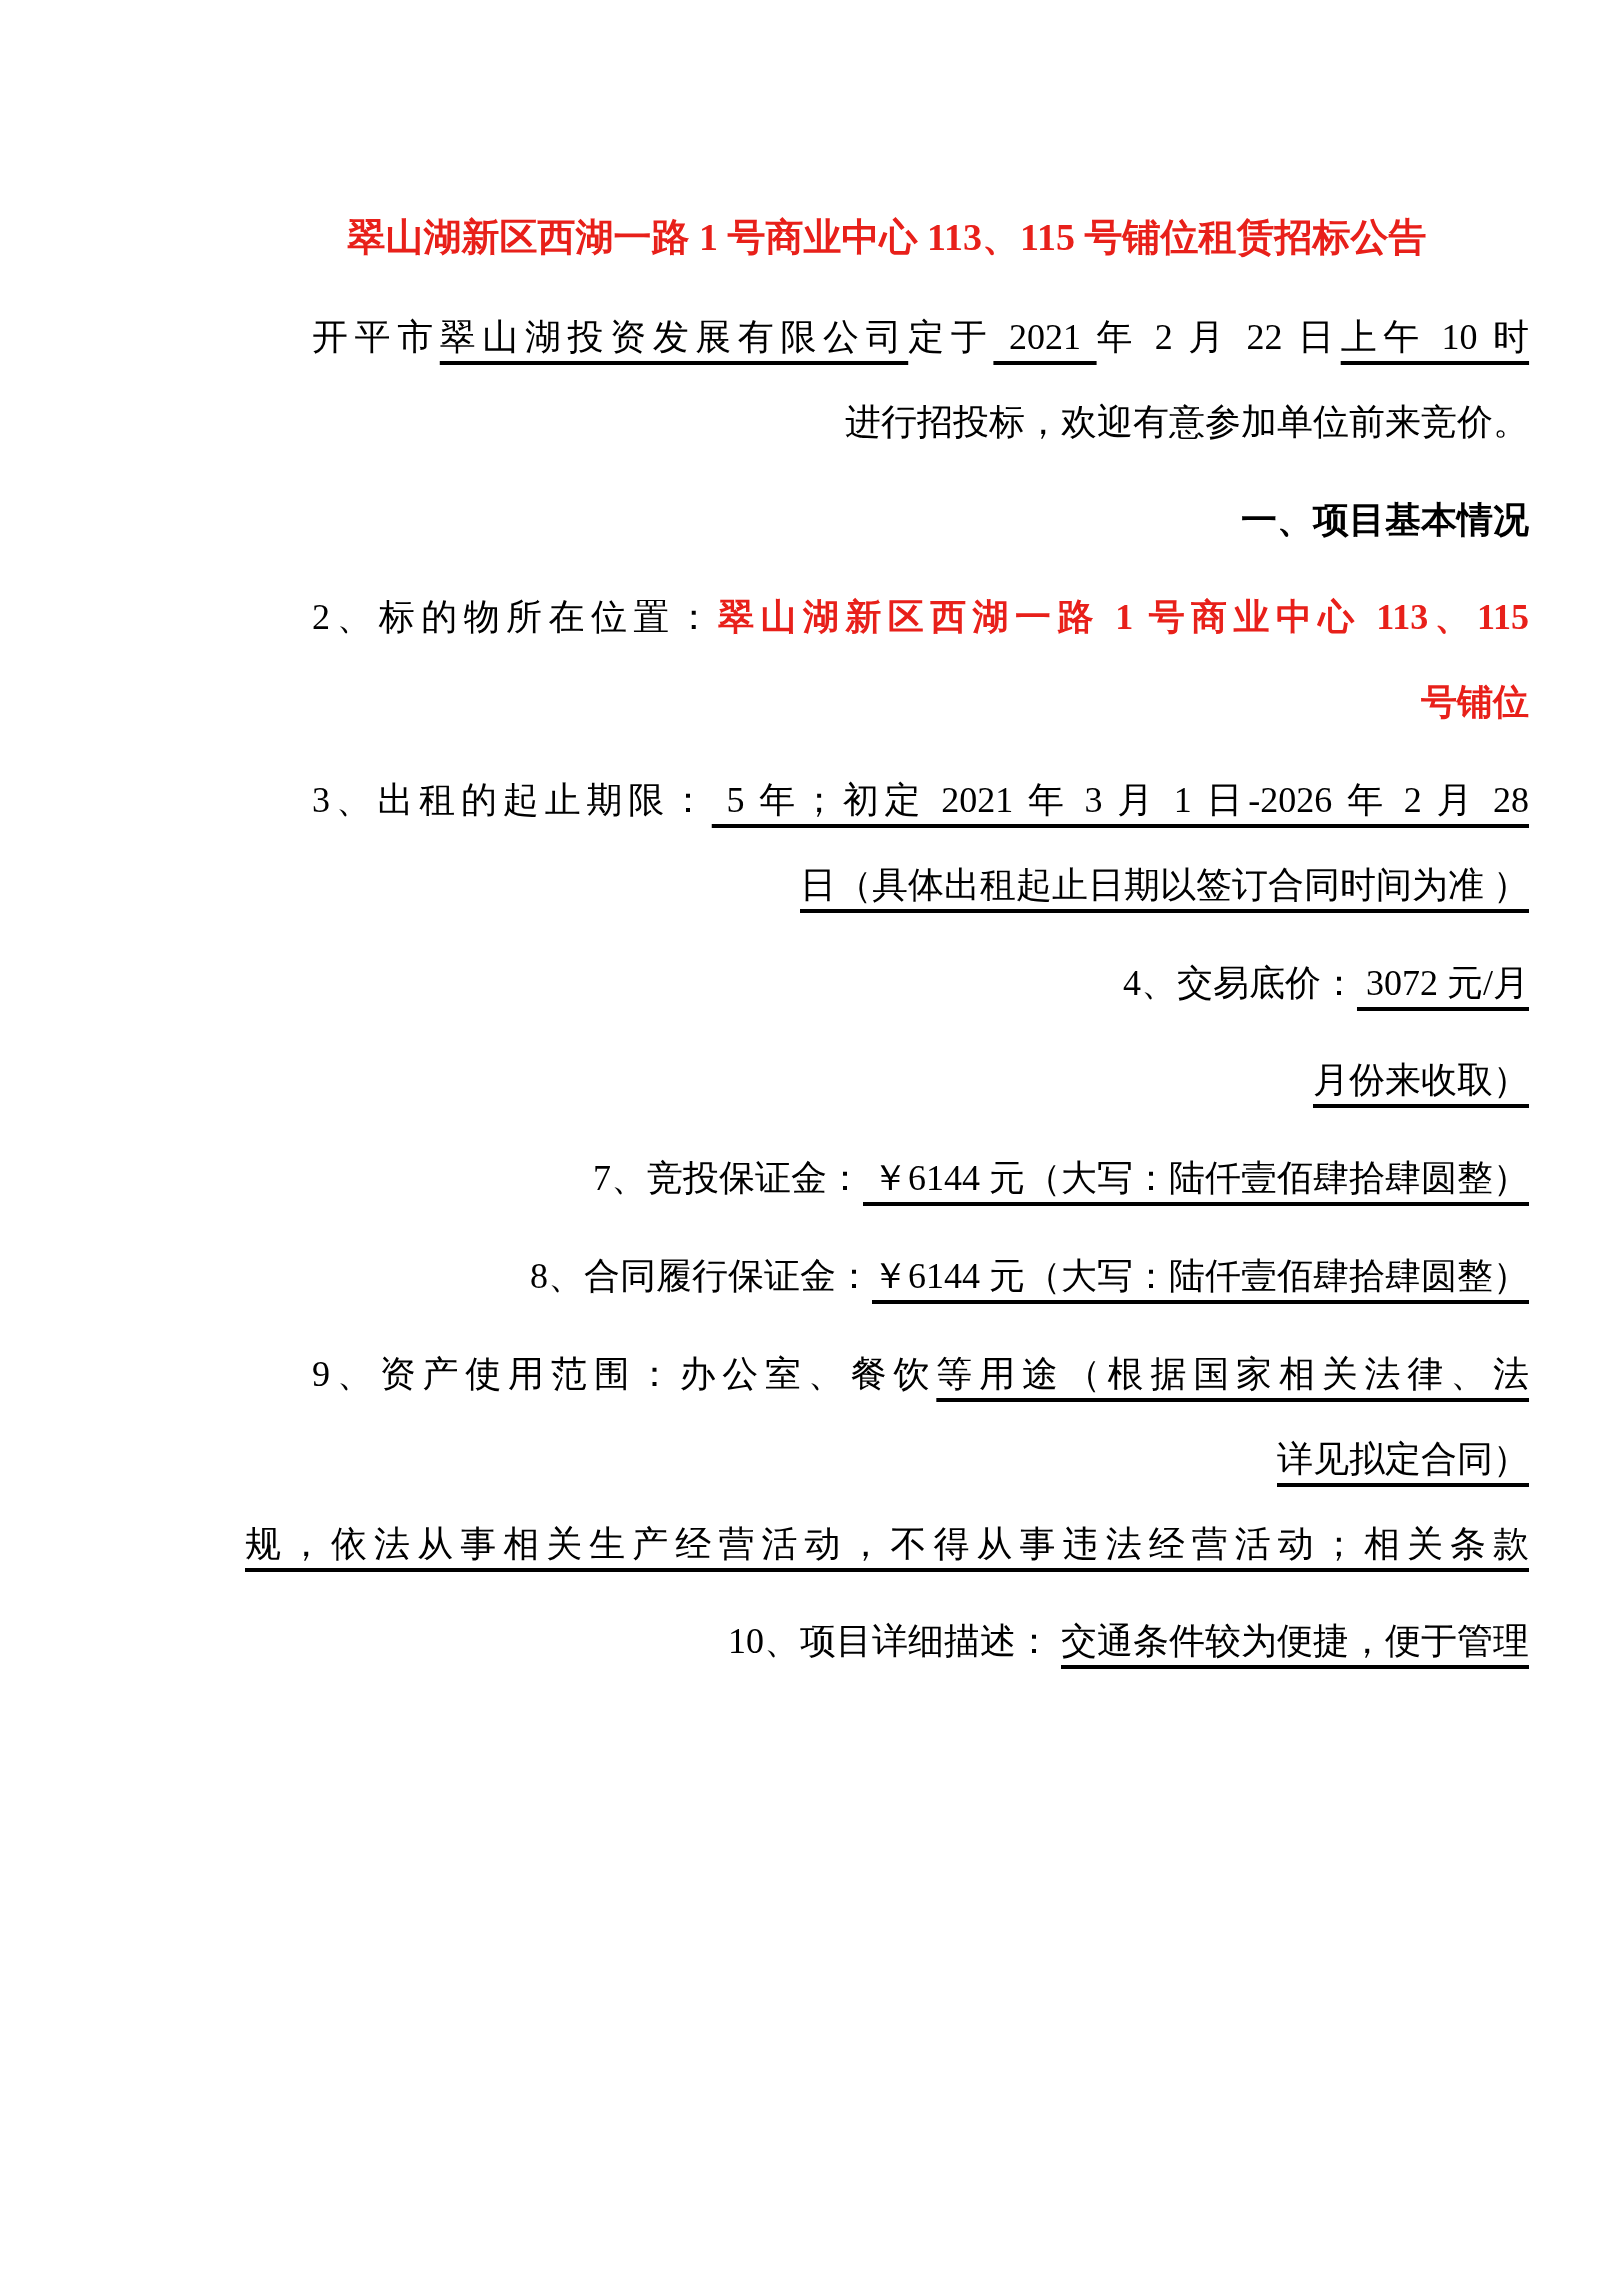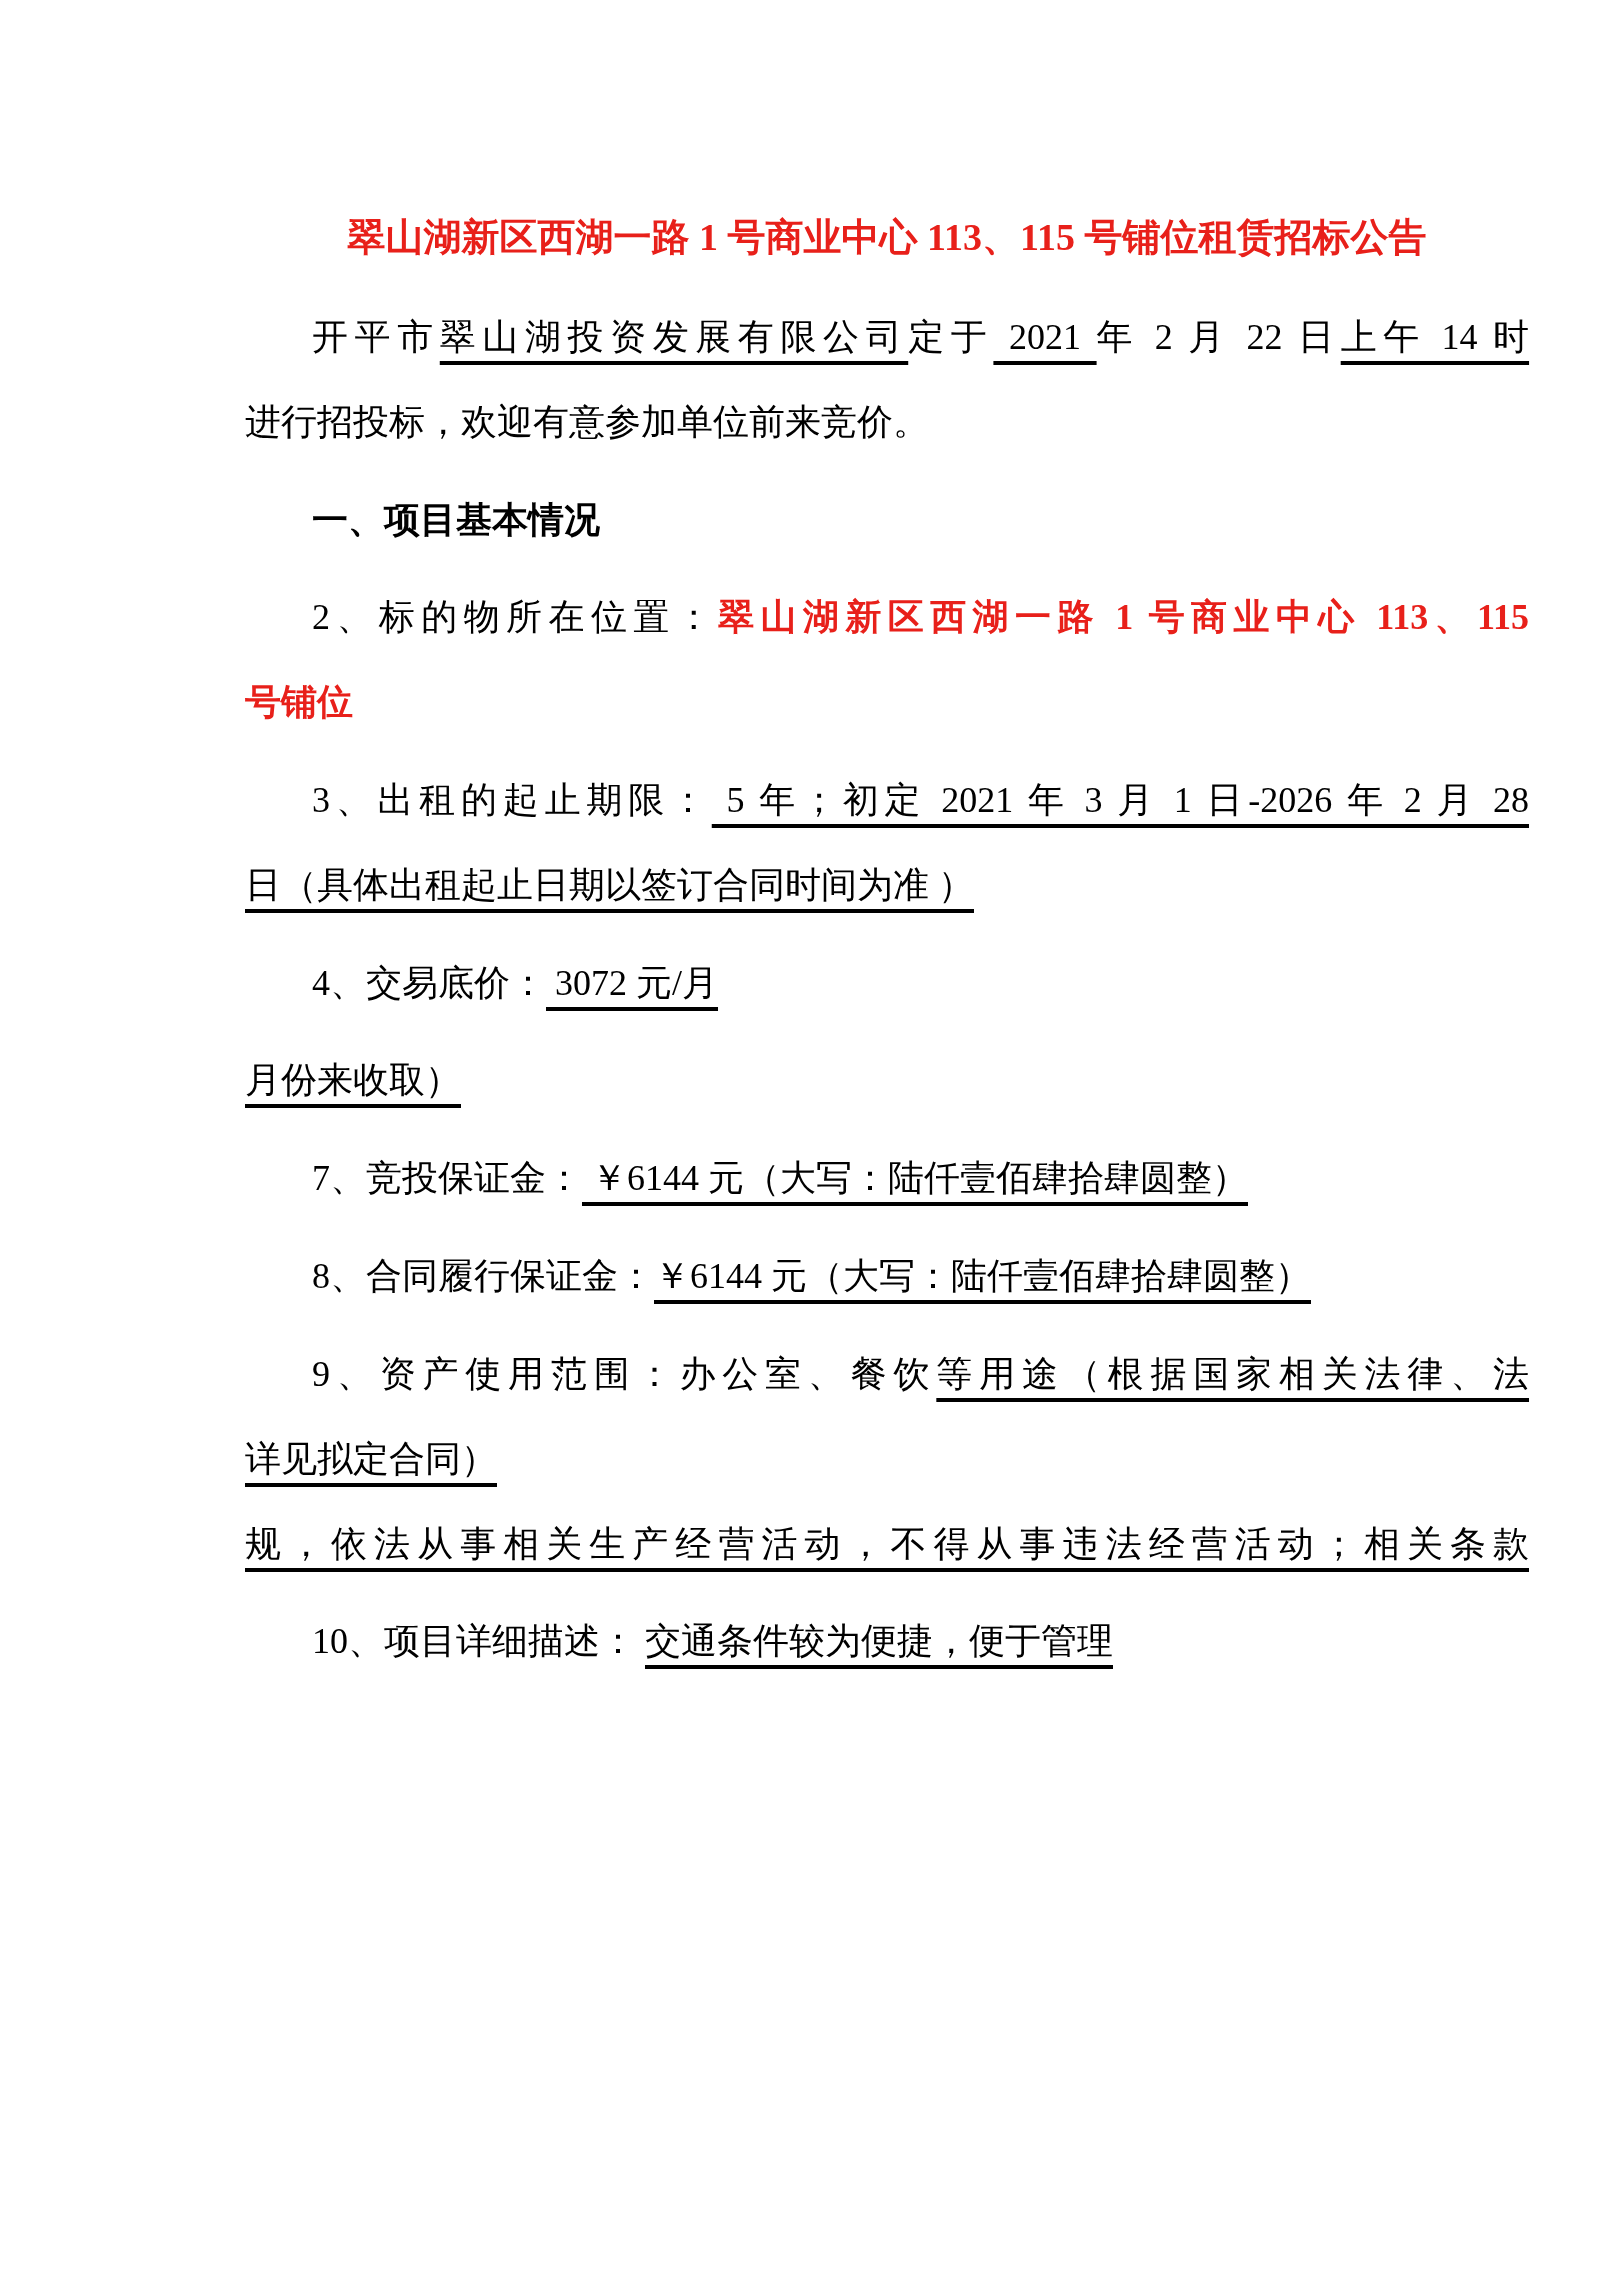--- a/index.html
+++ b/index.html
@@ -28,20 +28,21 @@
     white-space: pre-wrap;
   }
   .para {
     margin: 0 0 12.7px 0;
   }
   .line {
     font-size: 36px;
     line-height: 85px;
     height: 85px;
     white-space: pre-wrap;
+    text-align: right;
   }
   .line.indent {
     padding-left: 67px;
   }
   .line.fill {
     text-align: justify;
     text-align-last: justify;
   }
   .seg { color: inherit; font-family: Liberation Serif, serif; }
   .seg.u {
@@ -58,21 +59,21 @@
     font-weight: bold;
   }
 </style>
 </head>
 <body>
 
 <div class="page">
   <div class="doc-title">翠山湖新区西湖一路 1 号商业中心 113、115 号铺位租赁招标公告</div>
   <div>
       <div class="para">
-        <div class="line indent fill"><span class="seg">开平市</span><span class="seg u">翠山湖投资发展有限公司</span><span class="seg">定于</span><span class="seg u"> 2021 </span><span class="seg">年 2 月 22 日</span><span class="seg u">上午 14 时</span></div>
+        <div class="line indent fill"><span class="seg">开平市</span><span class="seg u">翠山湖投资发展有限公司</span><span class="seg">定于</span><span class="seg u"> 2021 </span><span class="seg">年 2 月 22 日</span><span class="seg u">上午 10 时</span></div>
         <div class="line"><span class="seg">进行招投标，欢迎有意参加单位前来竞价。</span></div>
       </div>
       <div class="para">
         <div class="line indent"><span class="seg b">一、项目基本情况</span></div>
       </div>
       <div class="para">
         <div class="line indent fill"><span class="seg">2、标的物所在位置：</span><span class="seg red">翠山湖新区西湖一路 1 号商业中心 113、115</span></div>
         <div class="line"><span class="seg red">号铺位</span></div>
       </div>
       <div class="para">

